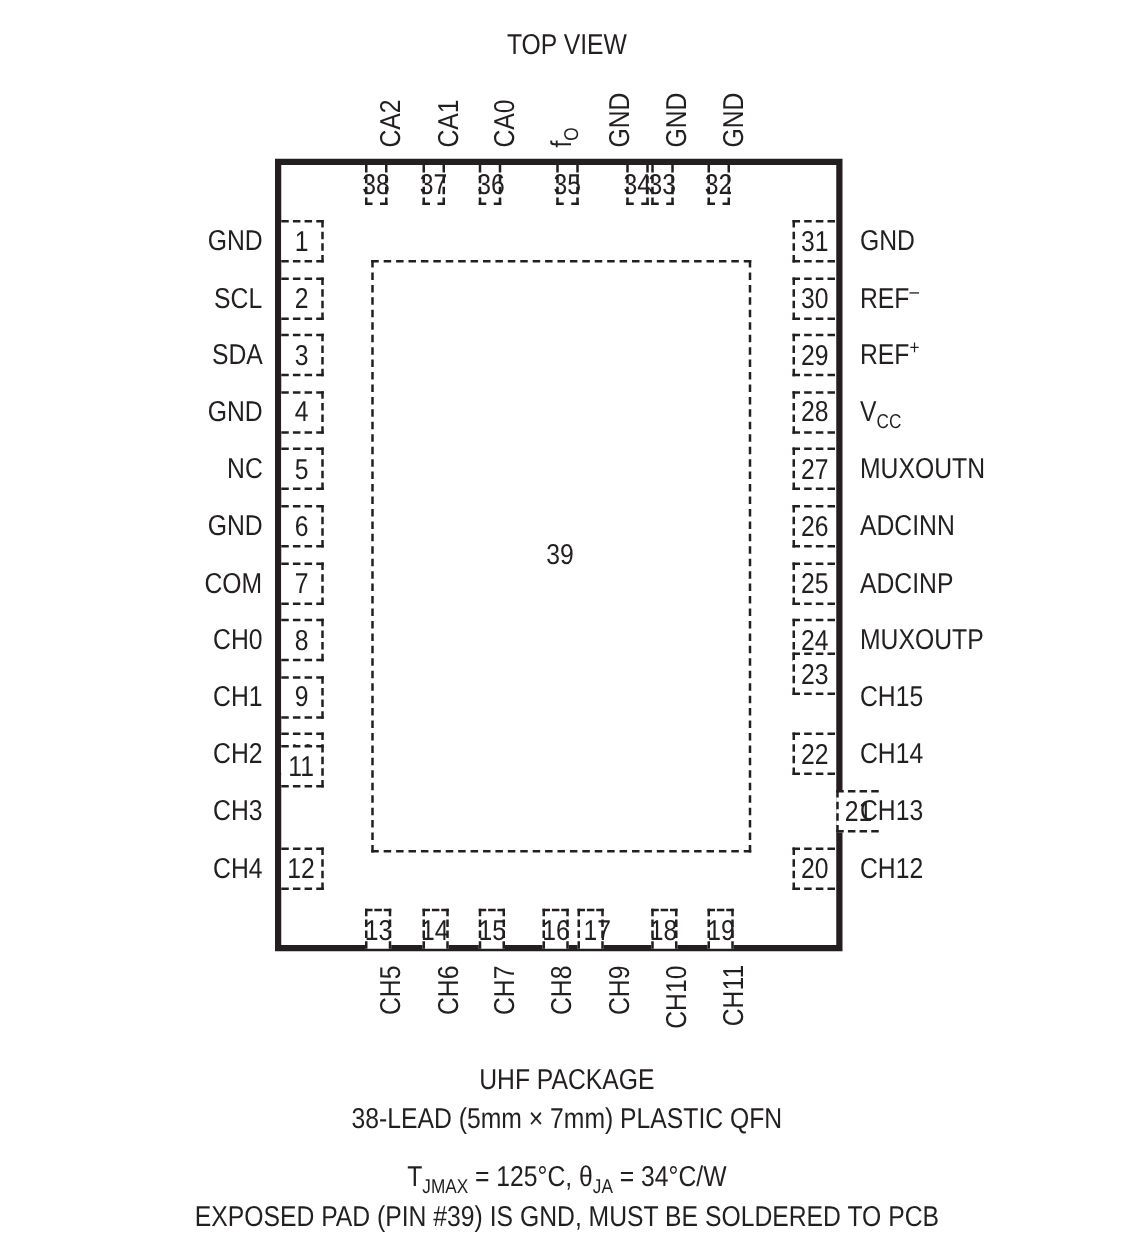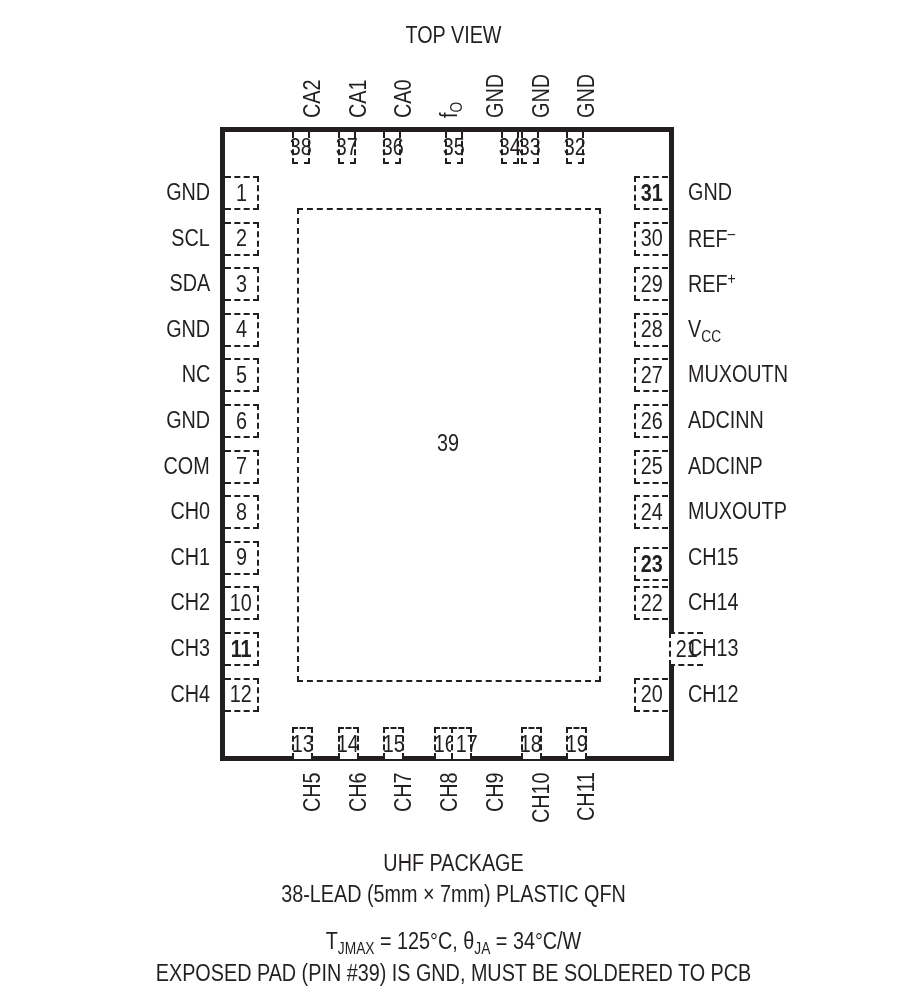--- a/index.html
+++ b/index.html
@@ -70,29 +70,29 @@
     </div>
     <div class="lname" style="top: 498.2px;">CH0</div>
     <div class="pinbox lpin" style="top: 540.8px;">
       <span>9</span>
     </div>
     <div class="lname" style="top: 543.8px;">CH1</div>
     <div class="pinbox lpin" style="top: 586.4px;">
       <span>10</span>
     </div>
     <div class="lname" style="top: 589.4px;">CH2</div>
-    <div class="pinbox lpin" style="top: 632px; font-weight: bold;">
+    <div class="pinbox lpin" style="top: 596px;">
       <span>11</span>
     </div>
     <div class="lname" style="top: 635px;">CH3</div>
     <div class="pinbox lpin" style="top: 677.6px;">
       <span>12</span>
     </div>
     <div class="lname" style="top: 680.6px;">CH4</div>
-    <div class="pinbox rpin" style="top: 176px; font-weight: bold;">
+    <div class="pinbox rpin" style="top: 176px;">
       <span>31</span>
     </div>
     <div class="rname" style="top: 179px;">GND</div>
     <div class="pinbox rpin" style="top: 221.6px;">
       <span>30</span>
     </div>
     <div class="rname" style="top: 224.6px;">REF<sup>–</sup></div>
     <div class="pinbox rpin" style="top: 267.2px;">
       <span>29</span>
     </div>
@@ -110,21 +110,21 @@
     </div>
     <div class="rname" style="top: 407px;">ADCINN</div>
     <div class="pinbox rpin" style="top: 449.6px;">
       <span>25</span>
     </div>
     <div class="rname" style="top: 452.6px;">ADCINP</div>
     <div class="pinbox rpin" style="top: 495.2px;">
       <span>24</span>
     </div>
     <div class="rname" style="top: 498.2px;">MUXOUTP</div>
-    <div class="pinbox rpin" style="top: 547px; font-weight: bold;">
+    <div class="pinbox rpin" style="top: 522px;">
       <span>23</span>
     </div>
     <div class="rname" style="top: 543.8px;">CH15</div>
     <div class="pinbox rpin" style="top: 586.4px;">
       <span>22</span>
     </div>
     <div class="rname" style="top: 589.4px;">CH14</div>
     <div class="pinbox rpin" style="top: 632px; margin-left: 35px;">
       <span>21</span>
     </div>
@@ -170,21 +170,21 @@
     </div>
     <div class="vname bname" style="left: 344.7px; top: 811.56px;">CH6</div>
     <div class="pinbox bpin" style="left: 383.4px; text-align: center;">
       <span>15</span>
     </div>
     <div class="vname bname" style="left: 390.4px; top: 811.56px;">CH7</div>
     <div class="pinbox bpin" style="left: 434px;">
       <span>16</span>
     </div>
     <div class="vname bname" style="left: 436.1px; top: 811.56px;">CH8</div>
-    <div class="pinbox bpin" style="left: 451px; padding-left: 10px;">
+    <div class="pinbox bpin" style="left: 462px; padding-left: 10px;">
       <span>17</span>
     </div>
     <div class="vname bname" style="left: 481.8px; top: 811.56px;">CH9</div>
     <div class="pinbox bpin" style="left: 520.5px;">
       <span>18</span>
     </div>
     <div class="vname bname" style="left: 527.5px; top: 822.74px;">CH10</div>
     <div class="pinbox bpin" style="left: 566.2px;">
       <span>19</span>
     </div>

